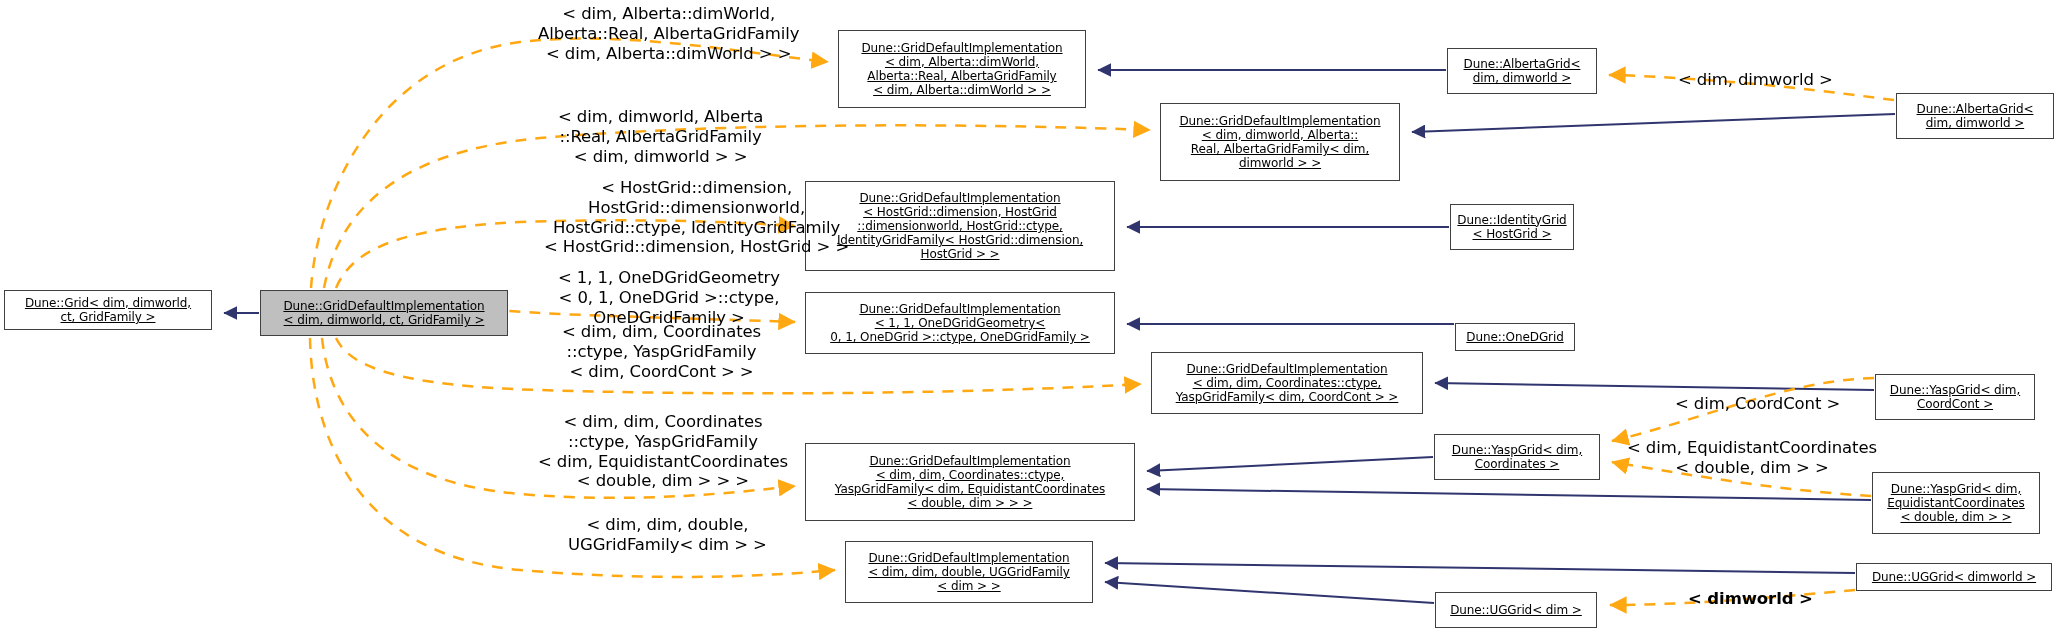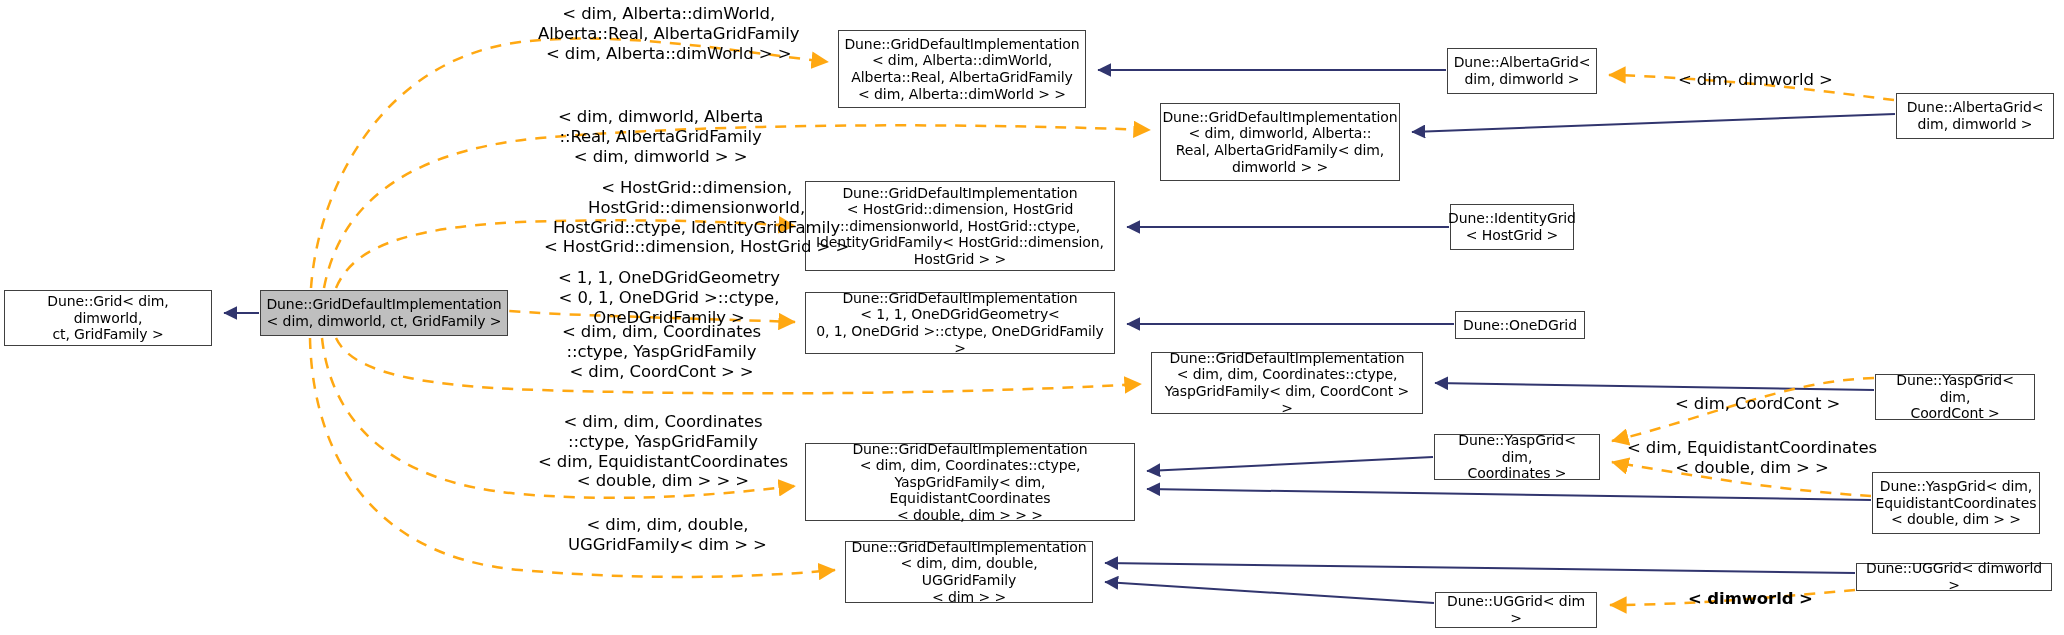--- a/index.html
+++ b/index.html
@@ -24,29 +24,30 @@
     width: 2064px;
     height: 635px;
     pointer-events: none;
   }
   .node {
     position: absolute;
     box-sizing: border-box;
     border: 1.5px solid #404040;
     background: #ffffff;
     color: #000000;
-    font-size: 14px;
+    font-size: 12px;
     line-height: 1.18;
     text-align: center;
     display: flex;
     align-items: center;
     justify-content: center;
     padding: 3px 6px;
     white-space: pre-line;
     letter-spacing: -0.1px;
+    text-decoration: underline;
   }
   .node.highlight {
     background: #bfbfbf;
     border-color: #404040;
   }
   .edge-label {
     position: absolute;
     color: #000000;
     font-size: 16.5px;
     line-height: 1.2;
@@ -92,21 +93,21 @@
       <path d="M 322 338 C 330 412 380 482 520 494 C 640 504 740 492 795 486" marker-end="url(#arrow-orange)"></path>
       <path d="M 310 338 C 312 440 360 556 520 570 C 660 582 770 576 835 570" marker-end="url(#arrow-orange)"></path>
       <path d="M 1894 100 C 1830 92 1760 82 1640 76 C 1620 75 1612 75 1609 75" marker-end="url(#arrow-orange)"></path>
       <path d="M 1874 378 C 1800 380 1730 408 1660 428 C 1630 437 1616 440 1612 441" marker-end="url(#arrow-orange)"></path>
       <path d="M 1871 496 C 1800 492 1720 480 1660 470 C 1630 465 1616 463 1612 462" marker-end="url(#arrow-orange)"></path>
       <path d="M 1855 590 C 1790 596 1720 602 1660 604 C 1630 605 1614 605 1610 605" marker-end="url(#arrow-orange)"></path>
     </g>
   </svg>
 
   <div id="nodes">
-      <div class="node" style="left: 4px; top: 290px; width: 208px; height: 56px;">Dune::Grid&lt; dim, dimworld,
+      <div class="node" style="left: 4px; top: 290px; width: 208px; height: 40px;">Dune::Grid&lt; dim, dimworld,
 ct, GridFamily &gt;</div>
       <div class="node highlight" style="left: 260px; top: 290px; width: 248px; height: 46px;">Dune::GridDefaultImplementation
 &lt; dim, dimworld, ct, GridFamily &gt;</div>
       <div class="node" style="left: 838px; top: 30px; width: 248px; height: 78px;">Dune::GridDefaultImplementation
 &lt; dim, Alberta::dimWorld,
 Alberta::Real, AlbertaGridFamily
 &lt; dim, Alberta::dimWorld &gt; &gt;</div>
       <div class="node" style="left: 1160px; top: 103px; width: 240px; height: 78px;">Dune::GridDefaultImplementation
 &lt; dim, dimworld, Alberta::
 Real, AlbertaGridFamily&lt; dim,
@@ -128,21 +129,21 @@
 &lt; double, dim &gt; &gt; &gt;</div>
       <div class="node" style="left: 845px; top: 541px; width: 248px; height: 62px;">Dune::GridDefaultImplementation
 &lt; dim, dim, double, UGGridFamily
 &lt; dim &gt; &gt;</div>
       <div class="node" style="left: 1447px; top: 48px; width: 150px; height: 46px;">Dune::AlbertaGrid&lt;
 dim, dimworld &gt;</div>
       <div class="node" style="left: 1896px; top: 93px; width: 158px; height: 46px;">Dune::AlbertaGrid&lt;
 dim, dimworld &gt;</div>
       <div class="node" style="left: 1450px; top: 204px; width: 124px; height: 46px;">Dune::IdentityGrid
 &lt; HostGrid &gt;</div>
-      <div class="node" style="left: 1455px; top: 311px; width: 130px; height: 28px;">Dune::OneDGrid</div>
+      <div class="node" style="left: 1455px; top: 323px; width: 120px; height: 28px;">Dune::OneDGrid</div>
       <div class="node" style="left: 1875px; top: 374px; width: 160px; height: 46px;">Dune::YaspGrid&lt; dim,
 CoordCont &gt;</div>
       <div class="node" style="left: 1434px; top: 434px; width: 166px; height: 46px;">Dune::YaspGrid&lt; dim,
 Coordinates &gt;</div>
       <div class="node" style="left: 1872px; top: 472px; width: 168px; height: 62px;">Dune::YaspGrid&lt; dim,
 EquidistantCoordinates
 &lt; double, dim &gt; &gt;</div>
       <div class="node" style="left: 1856px; top: 563px; width: 196px; height: 28px;">Dune::UGGrid&lt; dimworld &gt;</div>
       <div class="node" style="left: 1435px; top: 592px; width: 162px; height: 36px;">Dune::UGGrid&lt; dim &gt;</div>
     </div>

